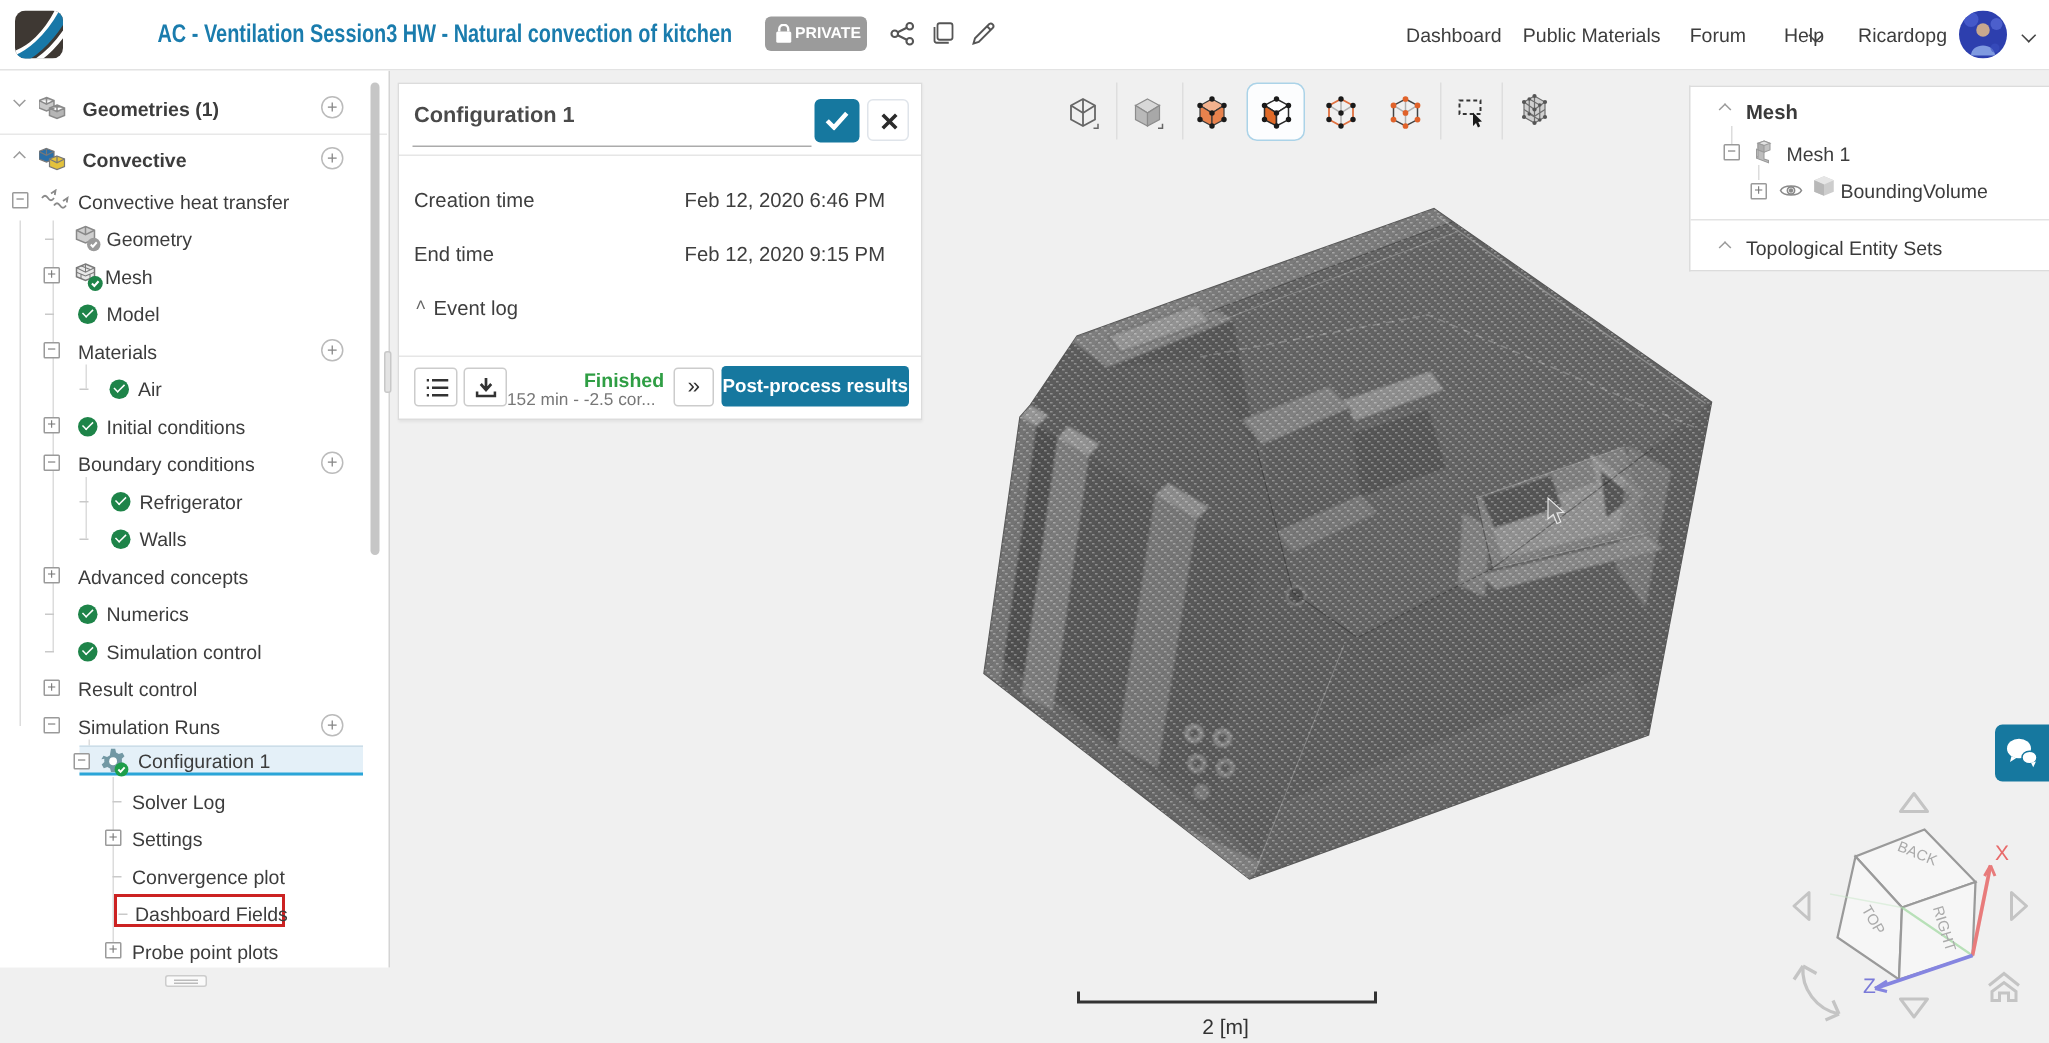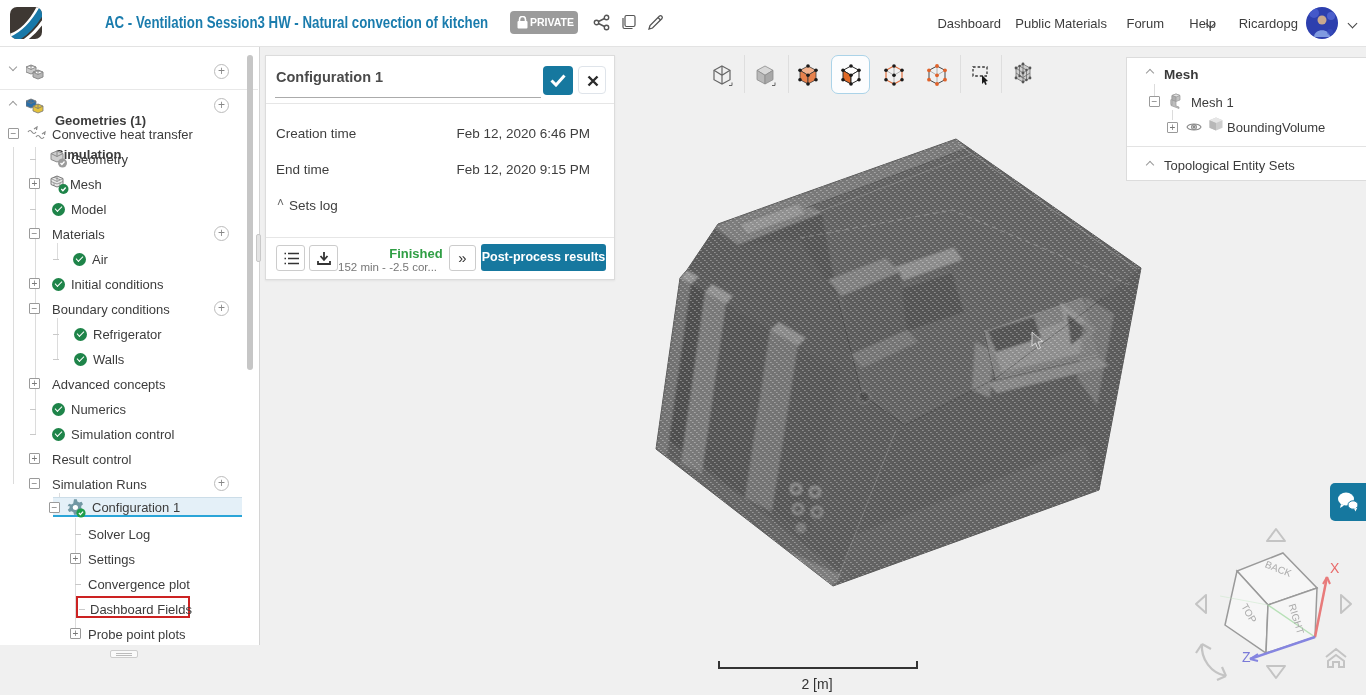--- a/index.html
+++ b/index.html
@@ -12,21 +12,21 @@
   #title { position:absolute; left:105px; top:13px; font-size:17px; font-weight:bold; color:#1a7cad; transform:scaleX(0.78); transform-origin:0 0; white-space:nowrap; }
   #privbadge { position:absolute; left:510px; top:11px; width:68px; height:23px; background:#9b9b9b; border-radius:4px; color:#fff; font-size:10.5px; font-weight:bold; line-height:23px; }
   .hicon { position:absolute; top:14px; color:#555; }
   #nav { position:absolute; right:0; top:0; height:47px; font-size:13px; color:#3d3d3d; }
   .navitem { position:absolute; top:16px; white-space:nowrap; }
   
   #sidebar { position:absolute; left:0; top:47px; width:260px; height:598px; background:#fff; border-right:1px solid #d4d4d4; z-index:20; }
   #jobstatus { position:absolute; left:0; top:659px; width:260px; height:36px; background:#fff; border-top:1px solid #d8d8d8; border-right:1px solid #d4d4d4; border-bottom:1px solid #d8d8d8; z-index:20; }
   #jobstatus span { position:absolute; left:13px; top:9px; font-size:14px; font-weight:bold; color:#3a3a3a; }
   .trow { position:absolute; height:25px; line-height:25px; font-size:13px; color:#3c3c3c; white-space:nowrap; }
-  .trow.bold { font-weight:bold;margin-top:48px; }
+  .trow.bold { font-weight:bold; }
   .exp { position:absolute; width:11px; height:11px; border:1px solid #9a9a9a; background:#fff; color:#777; font-size:10px; line-height:9px; text-align:center; border-radius:1px; }
   .chevup { position:absolute; width:6px; height:6px; border-left:1.5px solid #9a9a9a; border-top:1.5px solid #9a9a9a; transform:rotate(45deg); }
   .chevdn { position:absolute; width:6px; height:6px; border-right:1.5px solid #9a9a9a; border-bottom:1.5px solid #9a9a9a; transform:rotate(45deg); }
   .pluscirc { position:absolute; width:15px; height:15px; border:1px solid #bbb; border-radius:50%; color:#888; font-size:12px; line-height:13px; text-align:center; background:#fff; }
   .gcheck { position:absolute; width:13px; height:13px; border-radius:50%; background:#1e8449; }
   .gcheck:after { content:""; position:absolute; left:3px; top:3.2px; width:6px; height:3px; border-left:1.6px solid #fff; border-bottom:1.6px solid #fff; transform:rotate(-45deg); }
   .tline { position:absolute; width:1px; background:#dcdcdc; }
   .tdash { position:absolute; height:1px; width:6px; background:#c9c9c9; }
   
   #cfgpanel { position:absolute; left:265px; top:55px; width:350px; height:225px; background:#fff; border:1px solid #dcdcdc; box-shadow:0 1px 2px rgba(0,0,0,0.06); z-index:25; }
@@ -225,21 +225,21 @@
     <div class="trow bold" style="left:55px;top:13px">Geometries (1)</div>
     <span class="chevdn" style="left:10px;top:17px"></span>
     <svg class="abs" style="left:26px;top:17px" width="18" height="16" viewBox="0 0 18 16">
         <g stroke="#8a8a8a" stroke-width="1">
           <path d="M5,1 L10,3 L10,8 L5,10 L0,8 L0,3 Z M5,1 L5,5.5 M0,3 L5,5.5 L10,3" fill="#c9c9c9"></path>
           <path d="M12,6 L17,8 L17,13 L12,15 L7,13 L7,8 Z M12,6 L12,10.5 M7,8 L12,10.5 L17,8" fill="#b5b5b5"></path>
         </g>
       </svg>
     <div class="pluscirc" style="left:214px;top:17px">+</div>
 
-    <div class="trow bold" style="left:55px;top:47px">Simulation</div>
+    <div class="trow bold" style="left:55px;top:47px">Convective</div>
     <span class="chevup" style="left:10px;top:55px"></span>
     <svg class="abs" style="left:26px;top:51px" width="18" height="16" viewBox="0 0 18 16">
         <g stroke="#777" stroke-width="0.8">
           <path d="M5,1 L10,3 L10,8 L5,10 L0,8 L0,3 Z" fill="#2a6fa8"></path>
           <path d="M5,1 L5,5.5 M0,3 L5,5.5 L10,3" fill="none"></path>
           <path d="M12,6 L17,8 L17,13 L12,15 L7,13 L7,8 Z" fill="#e3c23c"></path>
           <path d="M12,6 L12,10.5 M7,8 L12,10.5 L17,8" fill="none"></path>
         </g>
       </svg>
     <div class="pluscirc" style="left:214px;top:51px">+</div>
@@ -366,21 +366,21 @@
       <svg width="12" height="12" style="margin:8px 0 0 8px" viewBox="0 0 12 12">
           <path d="M1.5,1.5 L10.5,10.5 M10.5,1.5 L1.5,10.5" stroke="#2b2b2b" stroke-width="2.4" fill="none"></path>
         </svg>
     </div>
     <div style="position:absolute;left:0;top:47px;width:348px;height:1px;background:#e6e6e6"></div>
     <div style="position:absolute;left:10px;top:70px;font-size:13.5px;color:#3e3e3e">Creation time</div>
     <div style="position:absolute;right:24px;top:70px;font-size:13.5px;color:#3e3e3e">Feb 12, 2020 6:46 PM</div>
     <div style="position:absolute;left:10px;top:106px;font-size:13.5px;color:#3e3e3e">End time</div>
     <div style="position:absolute;right:24px;top:106px;font-size:13.5px;color:#3e3e3e">Feb 12, 2020 9:15 PM</div>
     <div style="position:absolute;left:11px;top:140px;font-size:12px;color:#666">˄</div>
-    <div style="position:absolute;left:23px;top:142px;font-size:13.5px;color:#3e3e3e">Sets log</div>
+    <div style="position:absolute;left:23px;top:142px;font-size:13.5px;color:#3e3e3e">Event log</div>
     <div style="position:absolute;left:0;top:181px;width:348px;height:1px;background:#e6e6e6"></div>
 
     <div style="position:absolute;left:10px;top:189px;width:29px;height:26px;border:1px solid #ccc;border-radius:3px;background:#fff">
       <svg width="15" height="13" style="margin:6px 0 0 7px" viewBox="0 0 15 13">
           <g stroke="#333" stroke-width="1.6">
             <path d="M4,1.5 L15,1.5 M4,6.5 L15,6.5 M4,11.5 L15,11.5"></path>
             <path d="M0.5,1.5 L2,1.5 M0.5,6.5 L2,6.5 M0.5,11.5 L2,11.5"></path>
           </g>
         </svg>
     </div>

